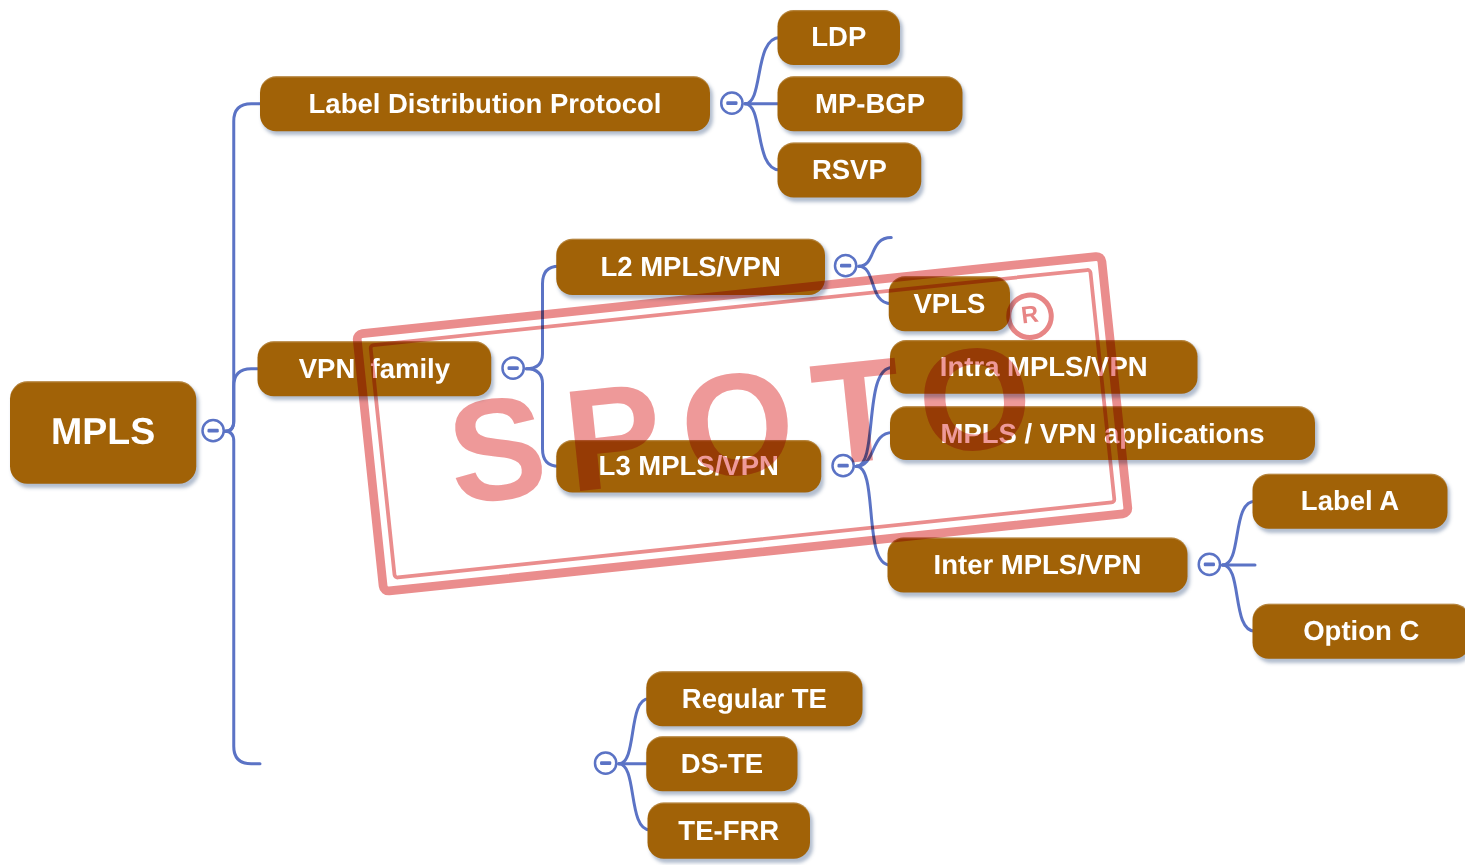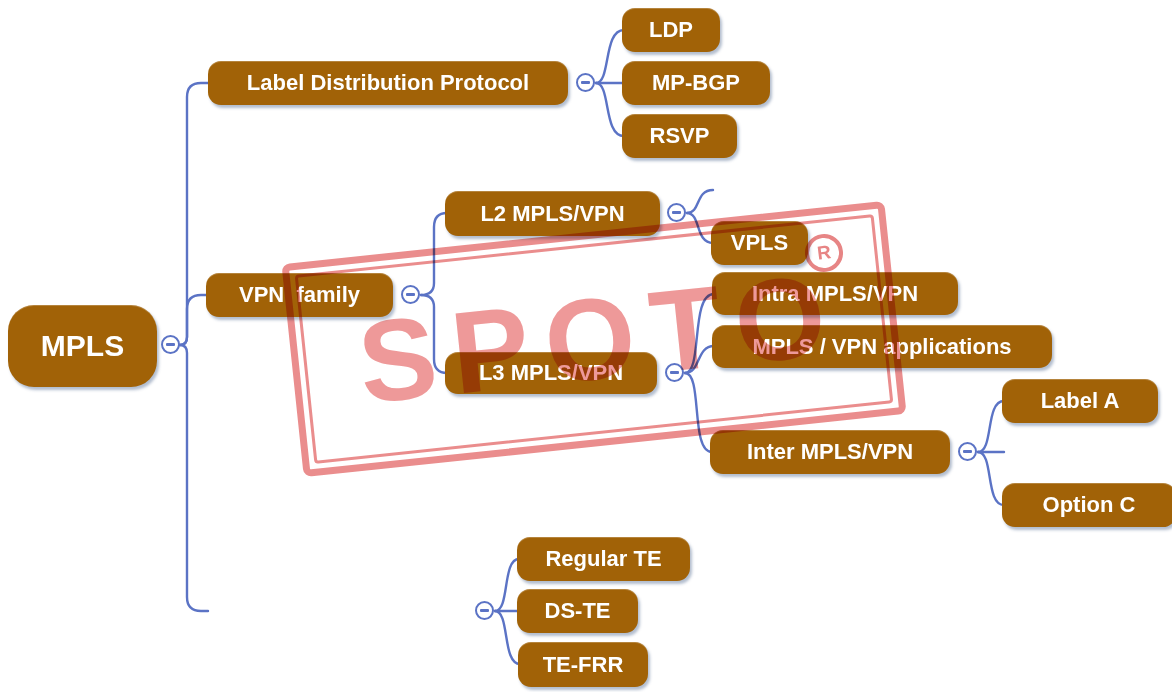--- a/index.html
+++ b/index.html
@@ -7,21 +7,21 @@
     position:relative;width:1172px;height:692px;overflow:hidden;
     background:#ffffff;font-family:"Liberation Sans",sans-serif;
   }
   #connectors{position:absolute;left:0;top:0;z-index:1;}
   .node{
     position:absolute;z-index:2;background:#a16207;color:#ffffff;
     border-radius:13px;display:flex;align-items:center;justify-content:center;
     font-size:22px;font-weight:600;white-space:pre;
     box-shadow:2px 3px 3px rgba(35,65,115,0.35), inset 0 1px 0 rgba(255,255,255,0.22);
   }
-  .node.root{border-radius:26px;font-size:30px;}
+  .node.root{border-radius:14px;font-size:30px;}
   .collapse-btn{
     position:absolute;z-index:3;width:15px;height:15px;background:#ffffff;
     border:2.5px solid #5b73c5;border-radius:50%;
     display:flex;align-items:center;justify-content:center;cursor:pointer;
   }
   .minus{display:block;width:9px;height:2.5px;background:#5b73c5;border-radius:1px;}
   
   .stamp{
     position:absolute;left:291px;top:232px;width:592px;height:200px;z-index:4;
     transform:rotate(-6deg);border:7px solid #e57070;border-radius:8px;

